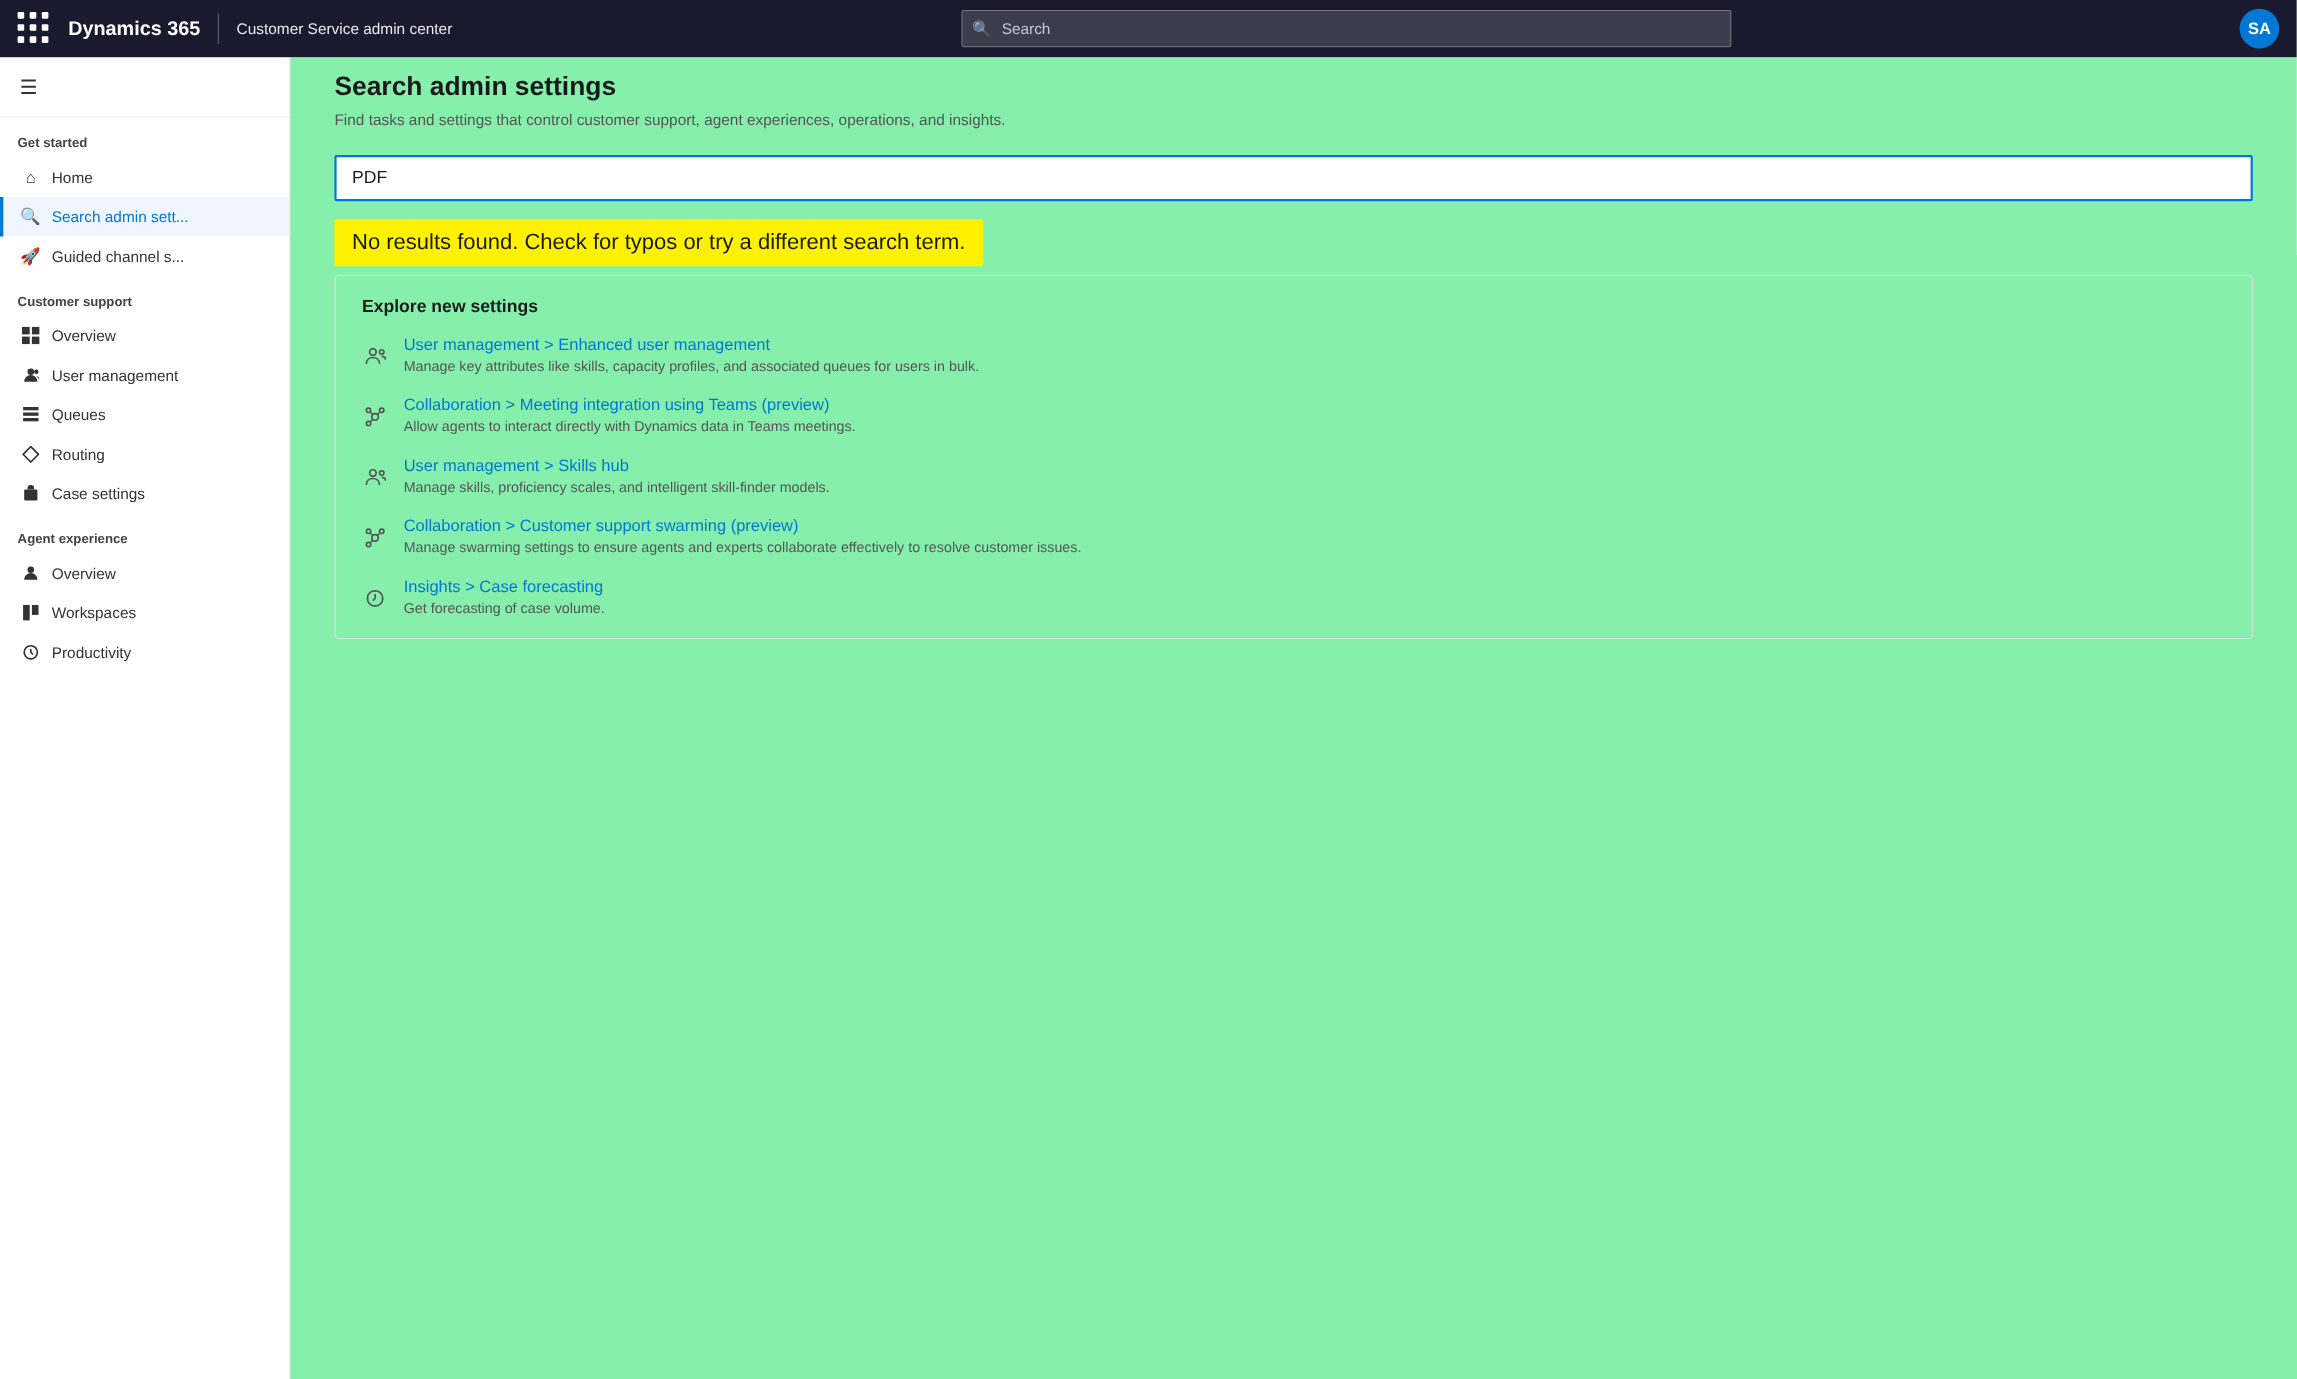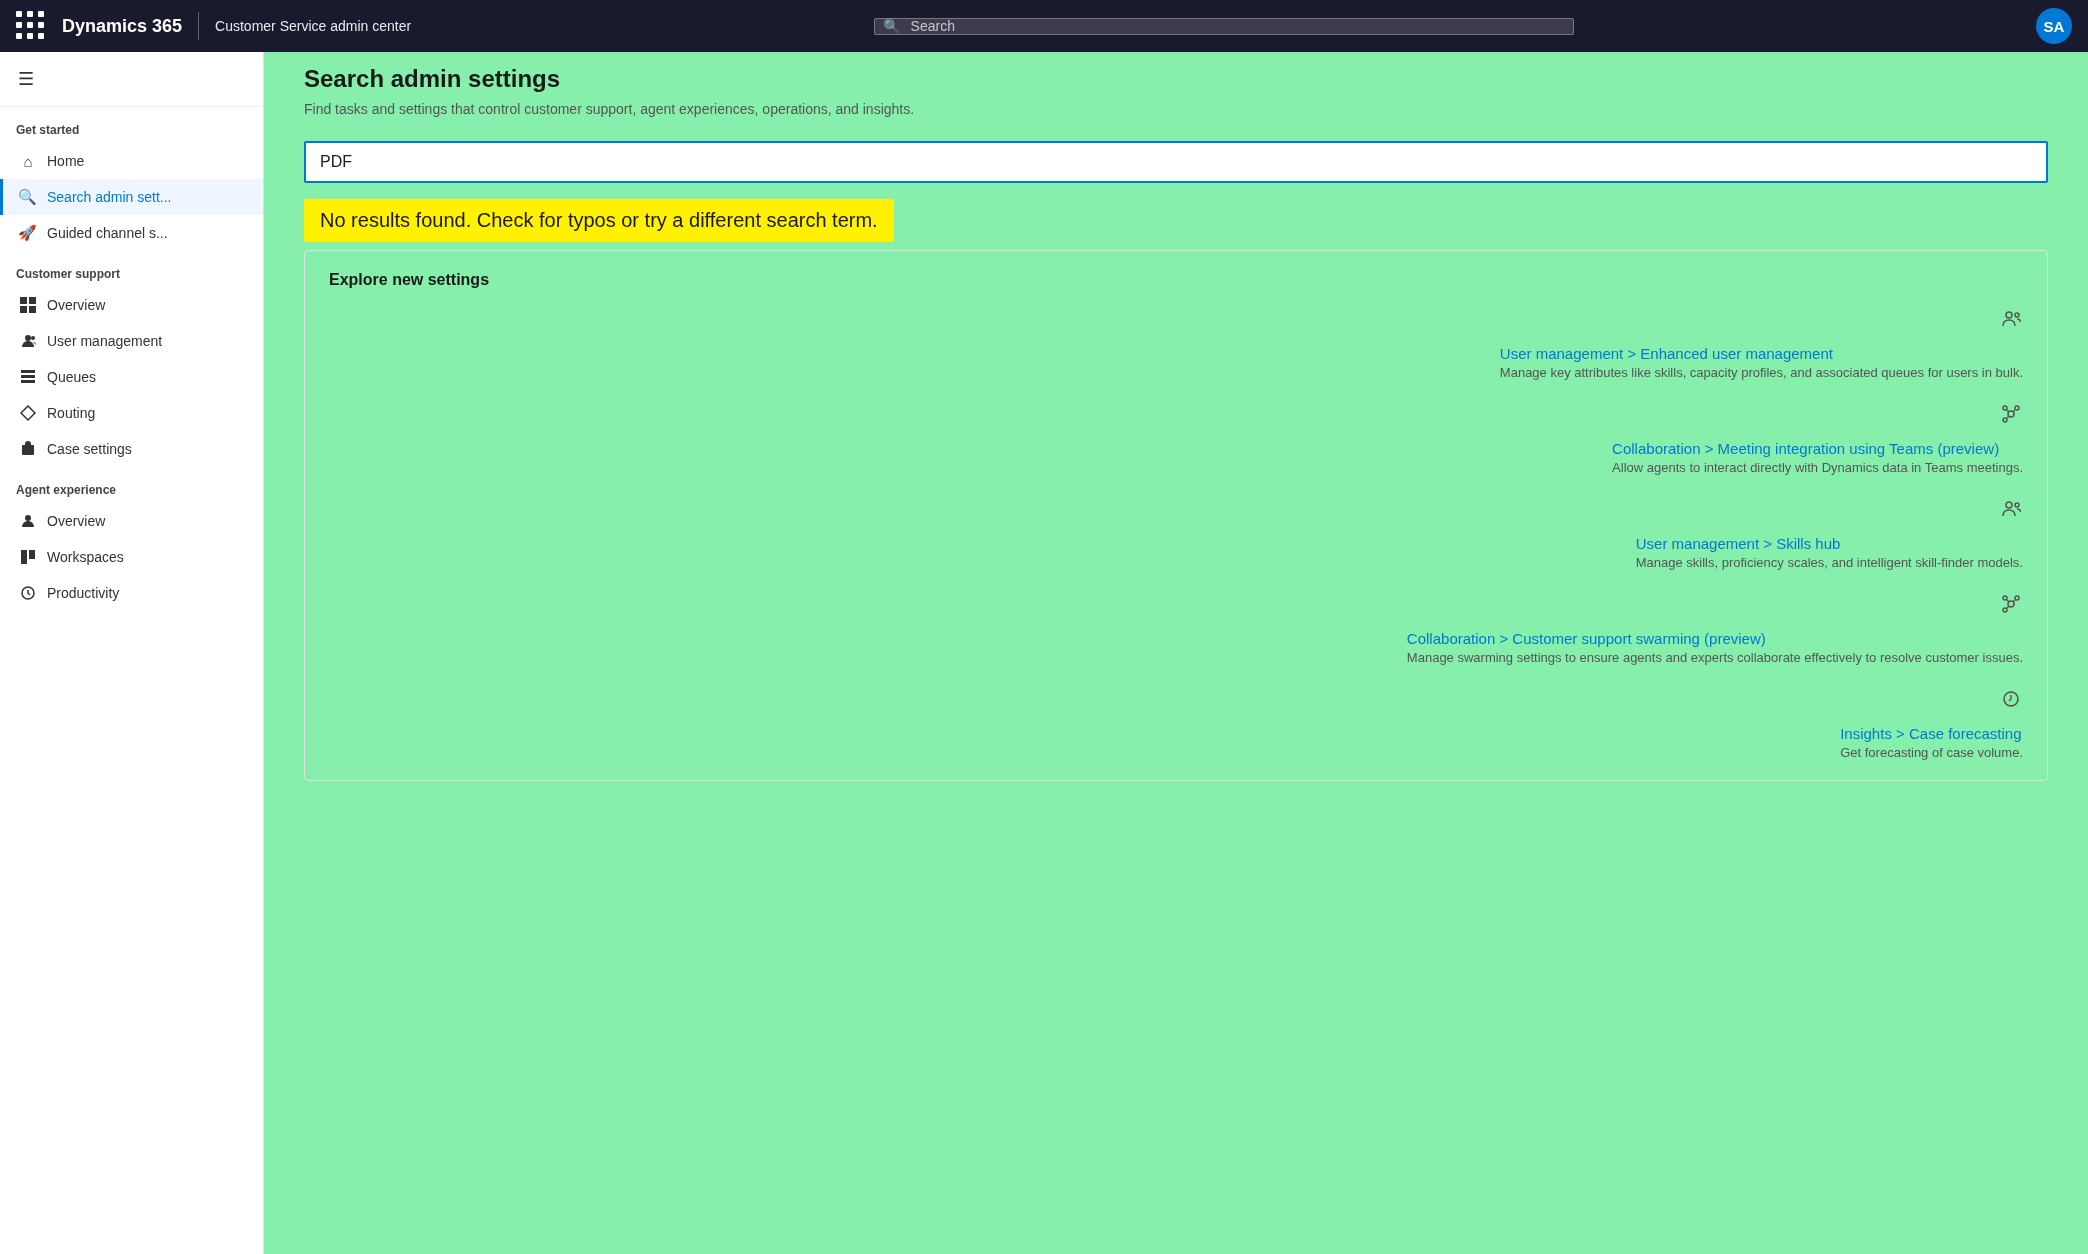--- a/index.html
+++ b/index.html
@@ -47,21 +47,21 @@
       white-space: nowrap;
     }
     .top-nav-search {
       flex: 1;
       max-width: 700px;
       margin-left: auto;
       position: relative;
     }
     .top-nav-search input {
       width: 100%;
-      height: 17px;
+      height: 34px;
       background: rgba(255,255,255,0.15);
       border: 1px solid rgba(255,255,255,0.3);
       border-radius: 2px;
       color: white;
       padding: 0 12px 0 36px;
       font-size: 14px;
       outline: none;
     }
     .top-nav-search input::placeholder { color: rgba(255,255,255,0.7); }
     .top-nav-search-icon {
@@ -199,24 +199,23 @@
       padding: 20px 24px;
     }
     .explore-title {
       font-size: 16px;
       font-weight: 600;
       color: #1a1a1a;
       margin-bottom: 16px;
     }
     .explore-item {
       display: flex;
-      align-items: flex-end;
+      align-items: center;
       gap: 14px;
       margin-bottom: 20px;
-      flex-direction: column;
     }
     .explore-item:last-child { margin-bottom: 0; }
     .explore-item-icon {
       width: 24px;
       height: 24px;
       flex-shrink: 0;
       margin-top: 2px;
       color: #555;
       font-size: 16px;
       display: flex;

